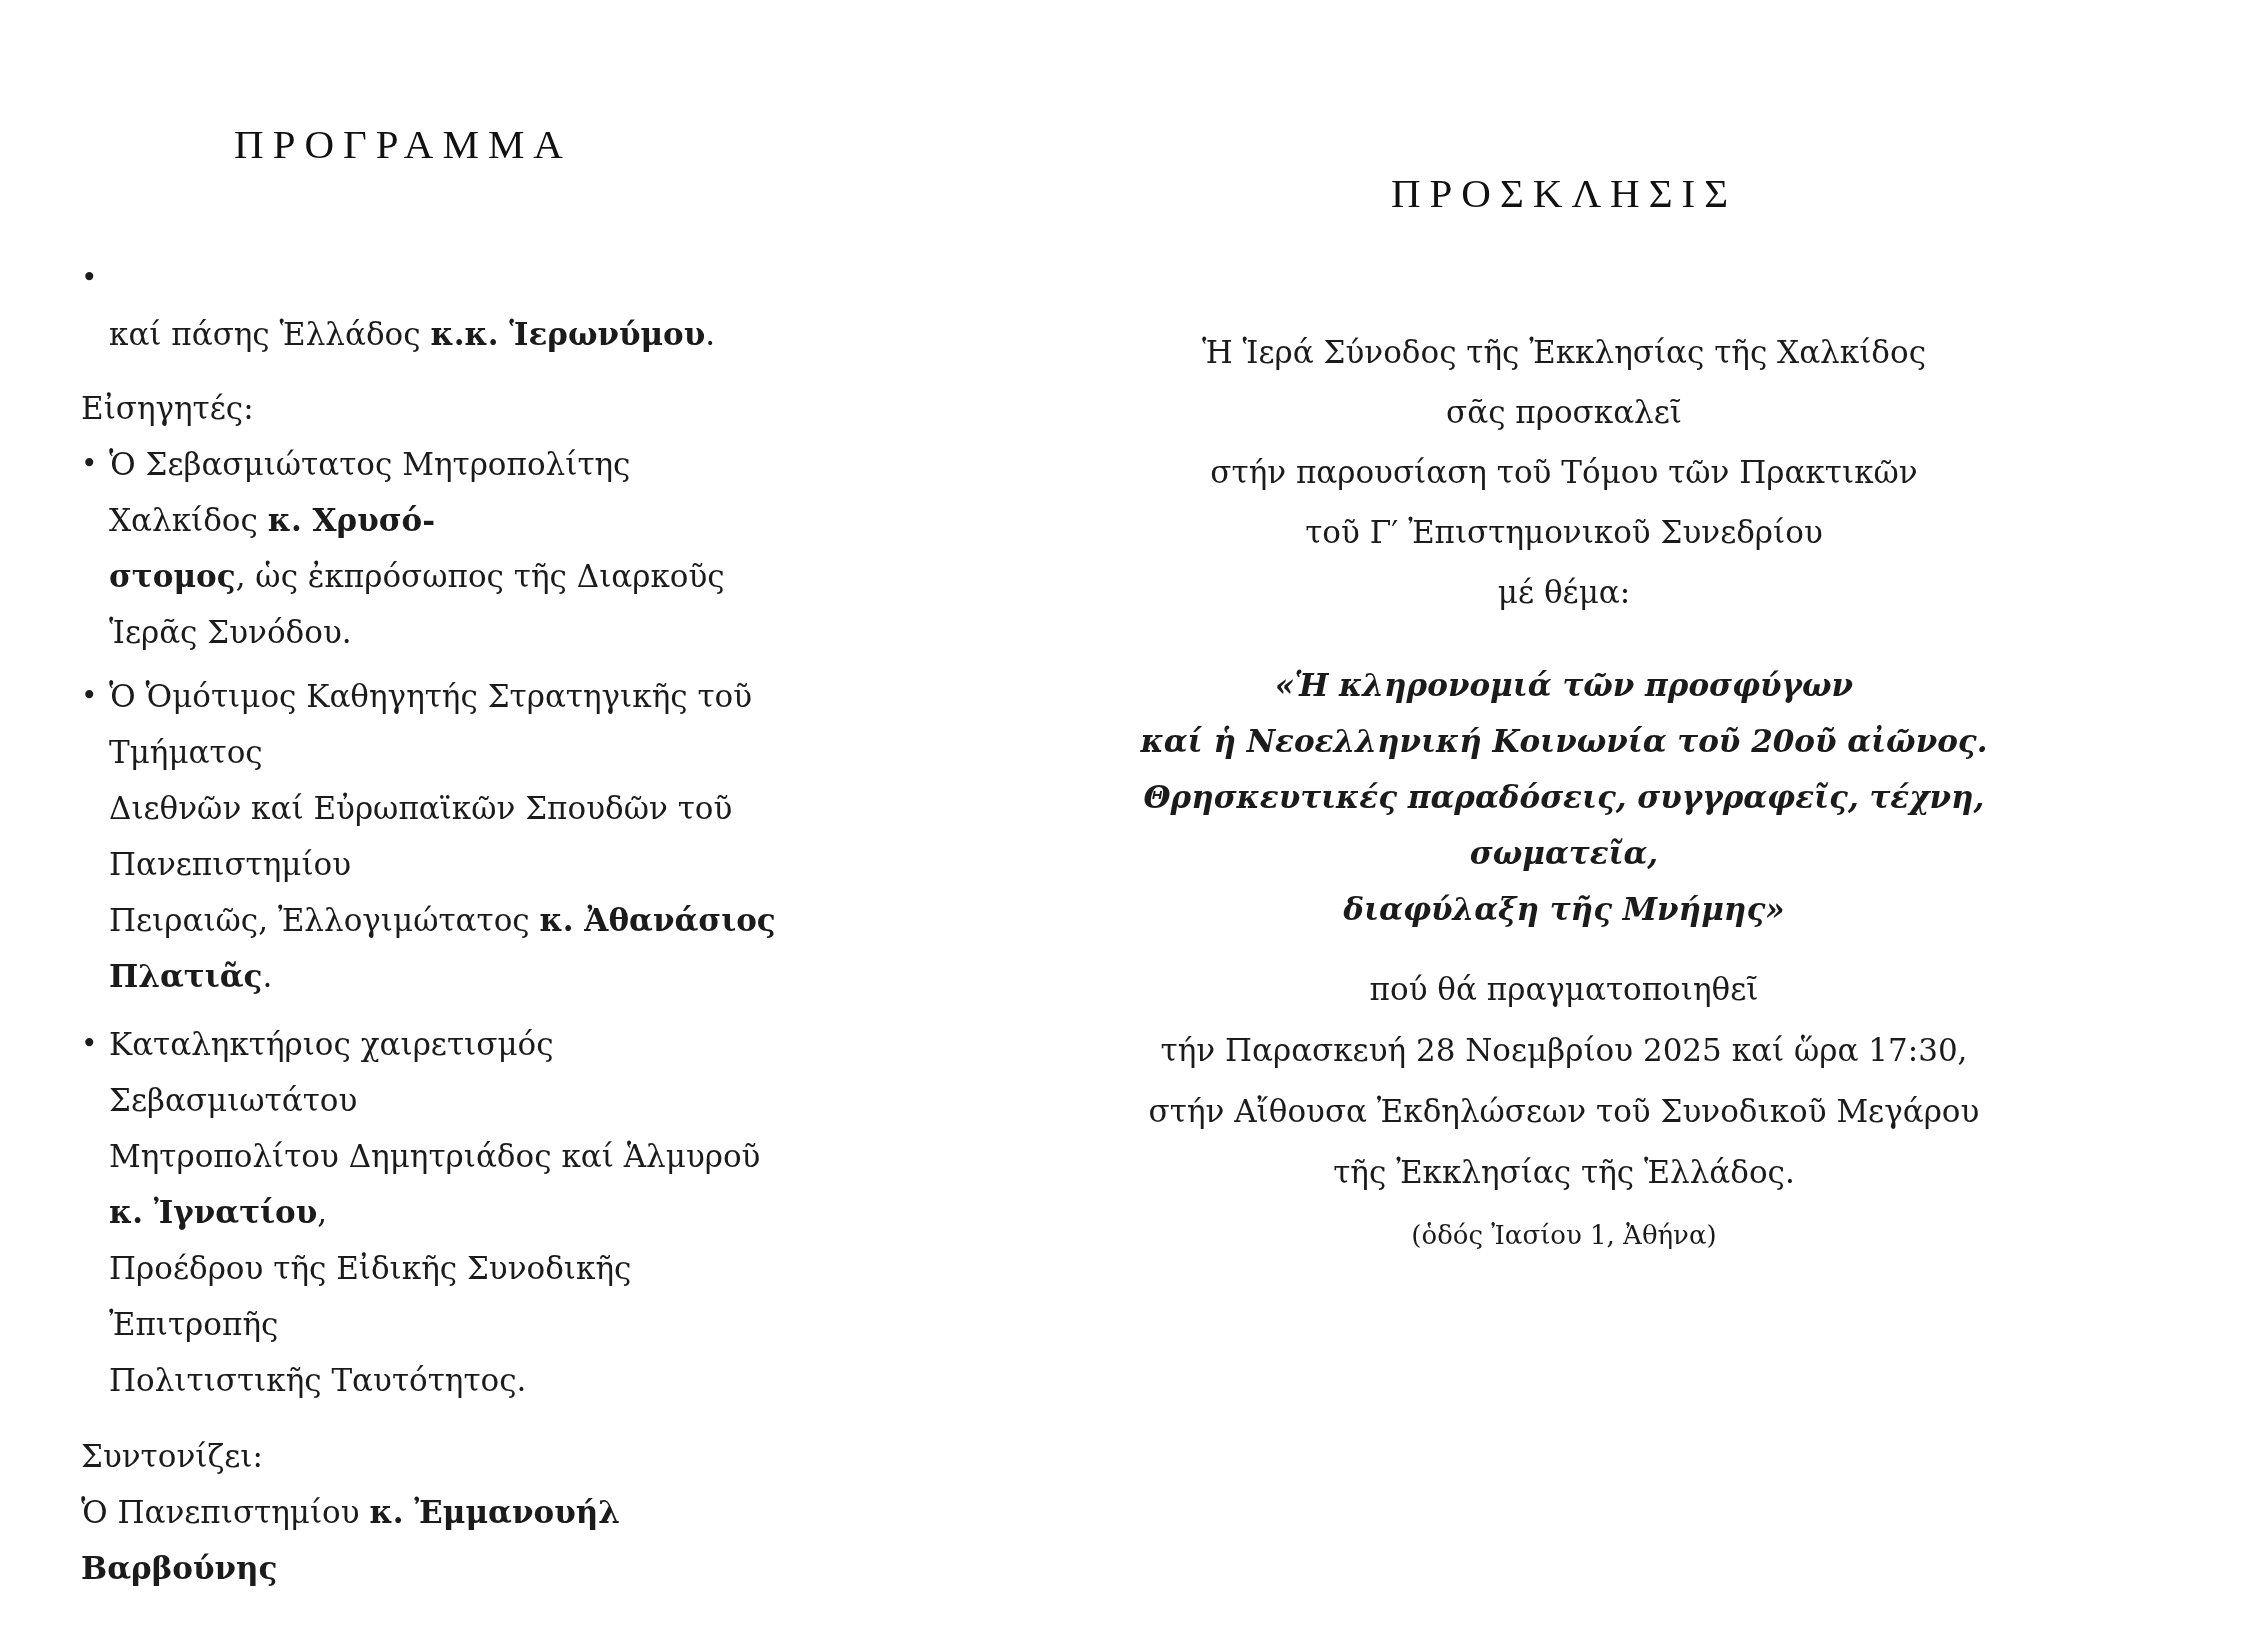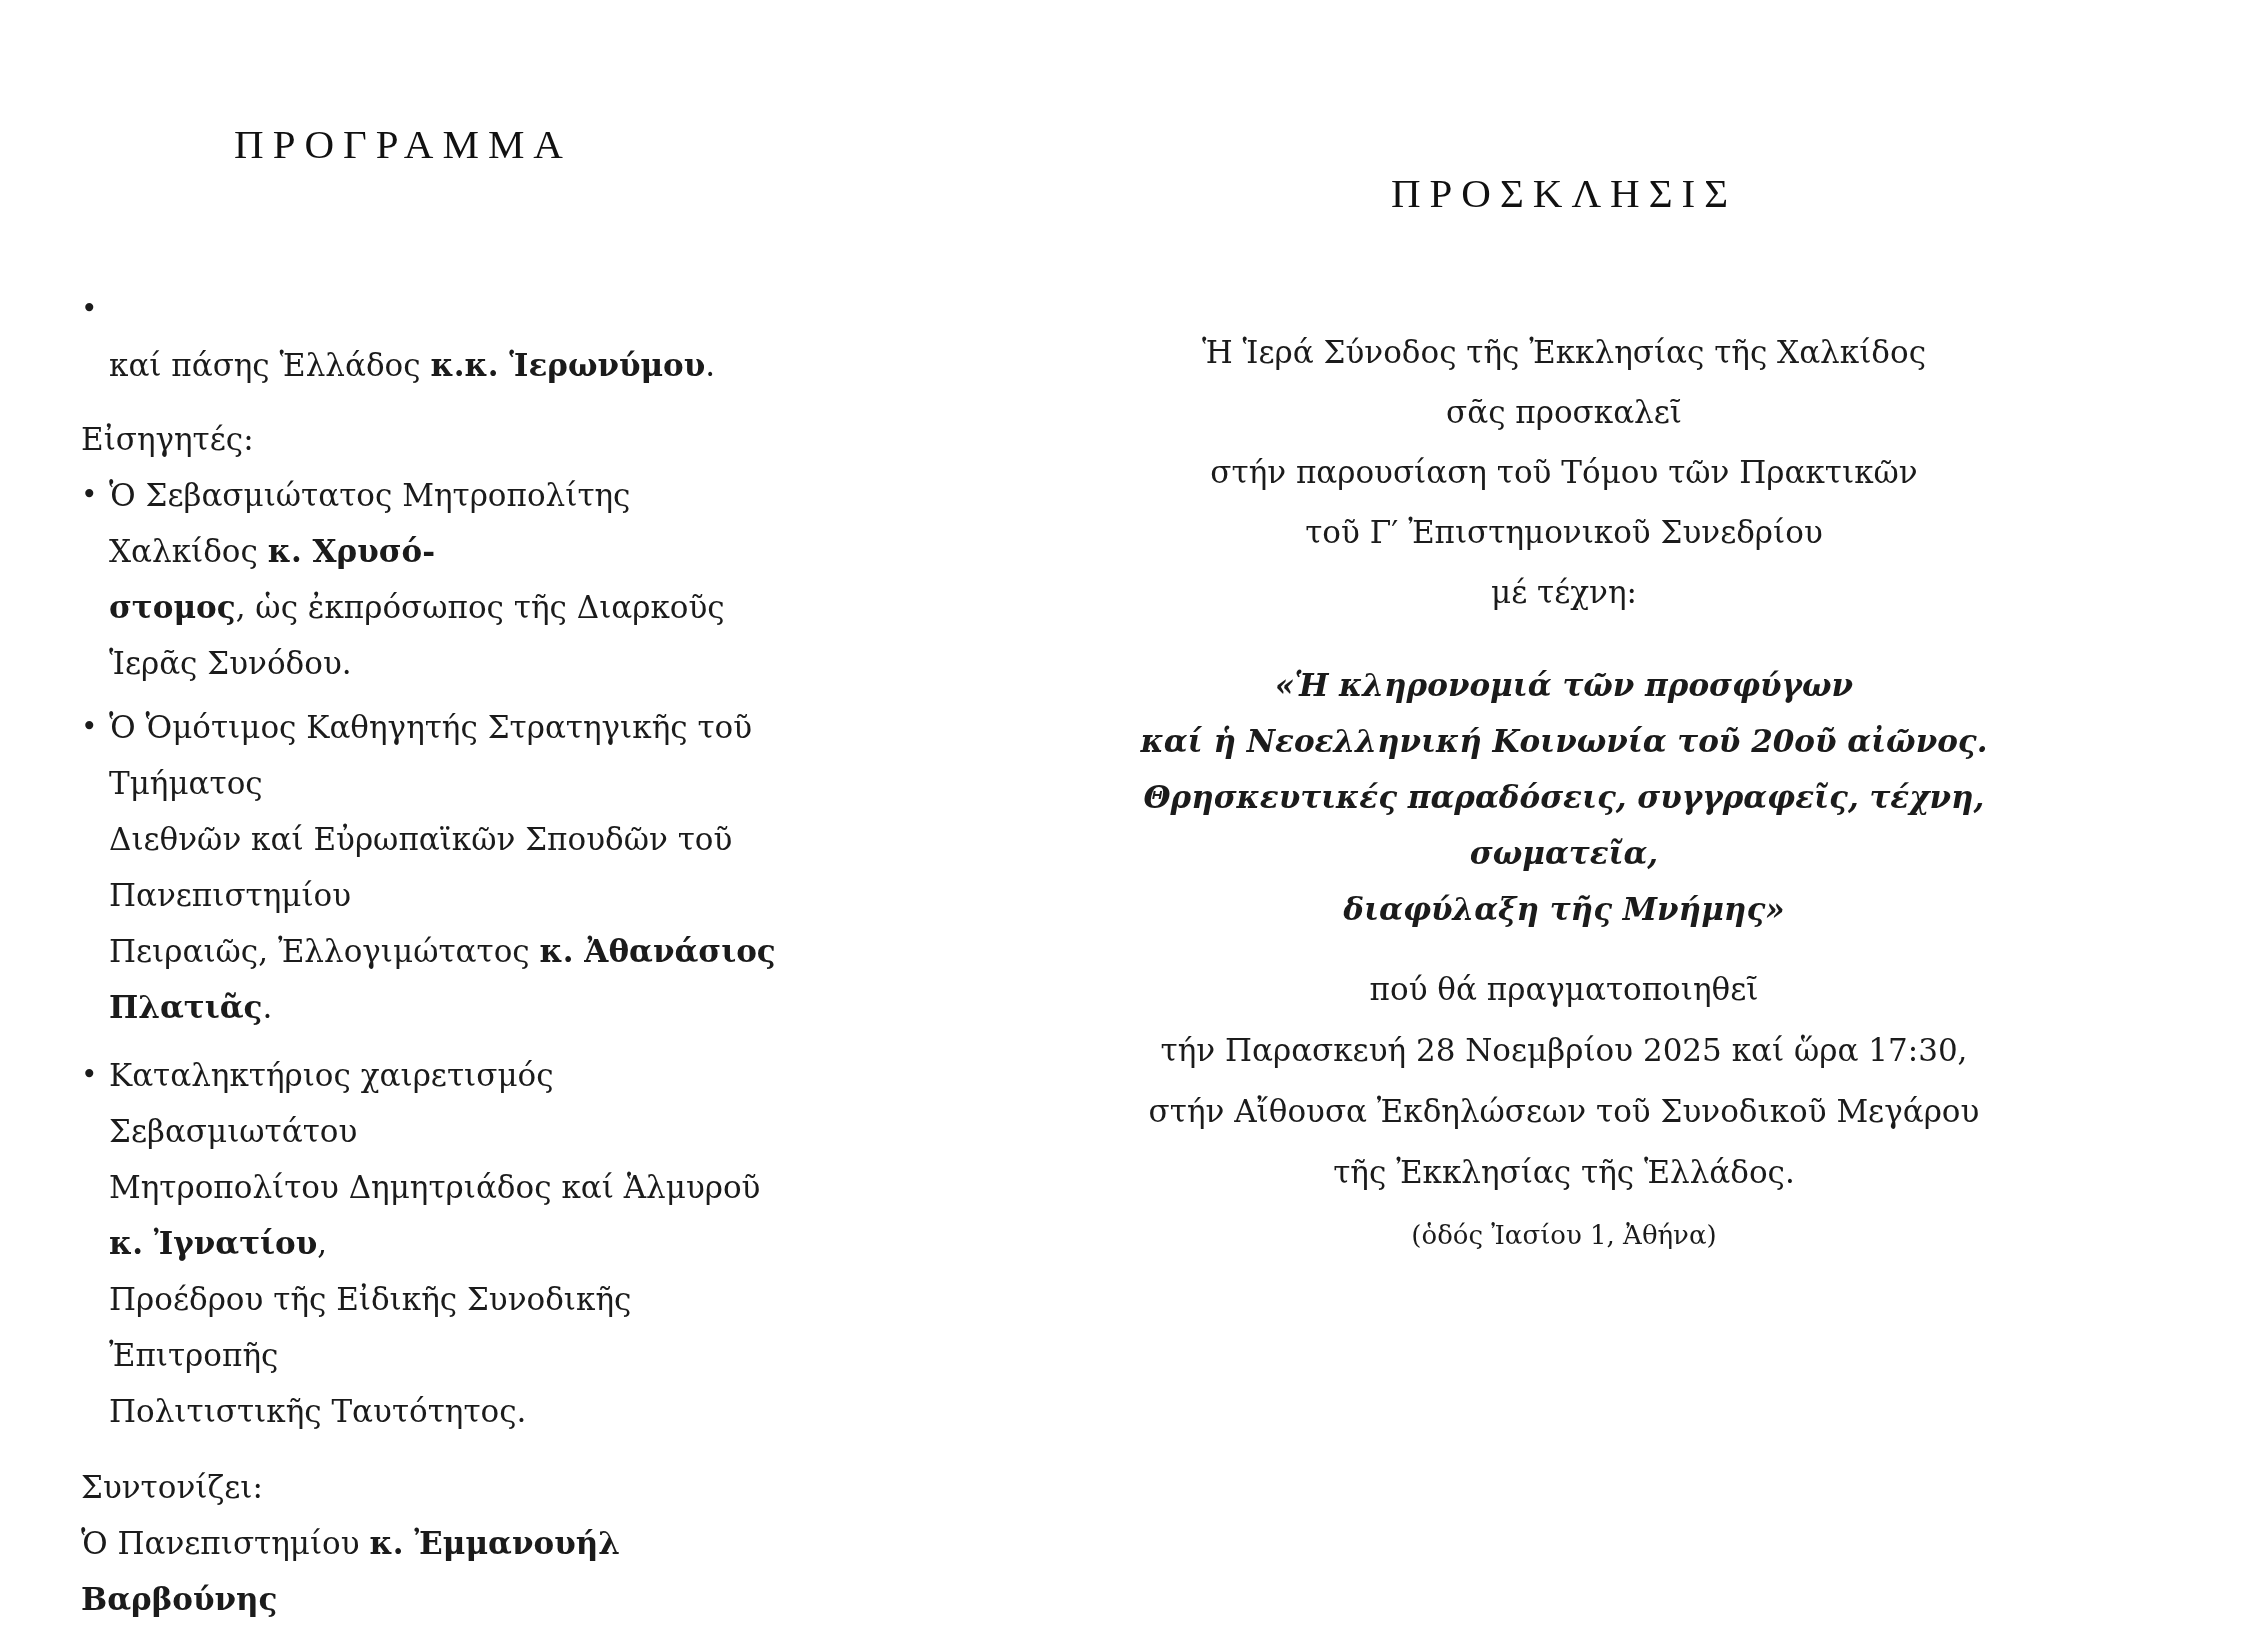--- a/index.html
+++ b/index.html
@@ -29,21 +29,21 @@
     font-family: "Liberation Serif", "DejaVu Serif", serif;
     font-size: 41px;
     font-weight: 400;
     letter-spacing: 9px;
     line-height: 50px;
     color: #111;
   }
   .page-left .page-title {
     width: 644px;
     text-align: center;
-    margin: 0 0 112px 0;
+    margin: 0 0 81px 0;
   }
   .body-text {
     font-size: 31px;
     line-height: 56px;
     color: #1b1b1b;
   }
   .bullet-item {
     position: relative;
     padding-left: 28px;
   }
@@ -139,21 +139,21 @@
 
 <div class="page page-right">
 
   <div class="page-title">ΠΡΟΣΚΛΗΣΙΣ</div>
 
   <div class="intro-block">
     <span>Ἡ Ἱερά Σύνοδος τῆς Ἐκκλησίας τῆς Χαλκίδος</span><br>
     <span>σᾶς προσκαλεῖ</span><br>
     <span>στήν παρουσίαση τοῦ Τόμου τῶν Πρακτικῶν</span><br>
     <span>τοῦ Γ′ Ἐπιστημονικοῦ Συνεδρίου</span><br>
-    <span>μέ τέχνη:</span>
+    <span>μέ θέμα:</span>
   </div>
 
   <div class="theme-block">
     <span>«Ἡ κληρονομιά τῶν προσφύγων</span><br>
     <span>καί ἡ Νεοελληνική Κοινωνία τοῦ 20οῦ αἰῶνος.</span><br>
     <span>Θρησκευτικές παραδόσεις, συγγραφεῖς, τέχνη, σωματεῖα,</span><br>
     <span>διαφύλαξη τῆς Μνήμης»</span>
   </div>
 
   <div class="details-block">

